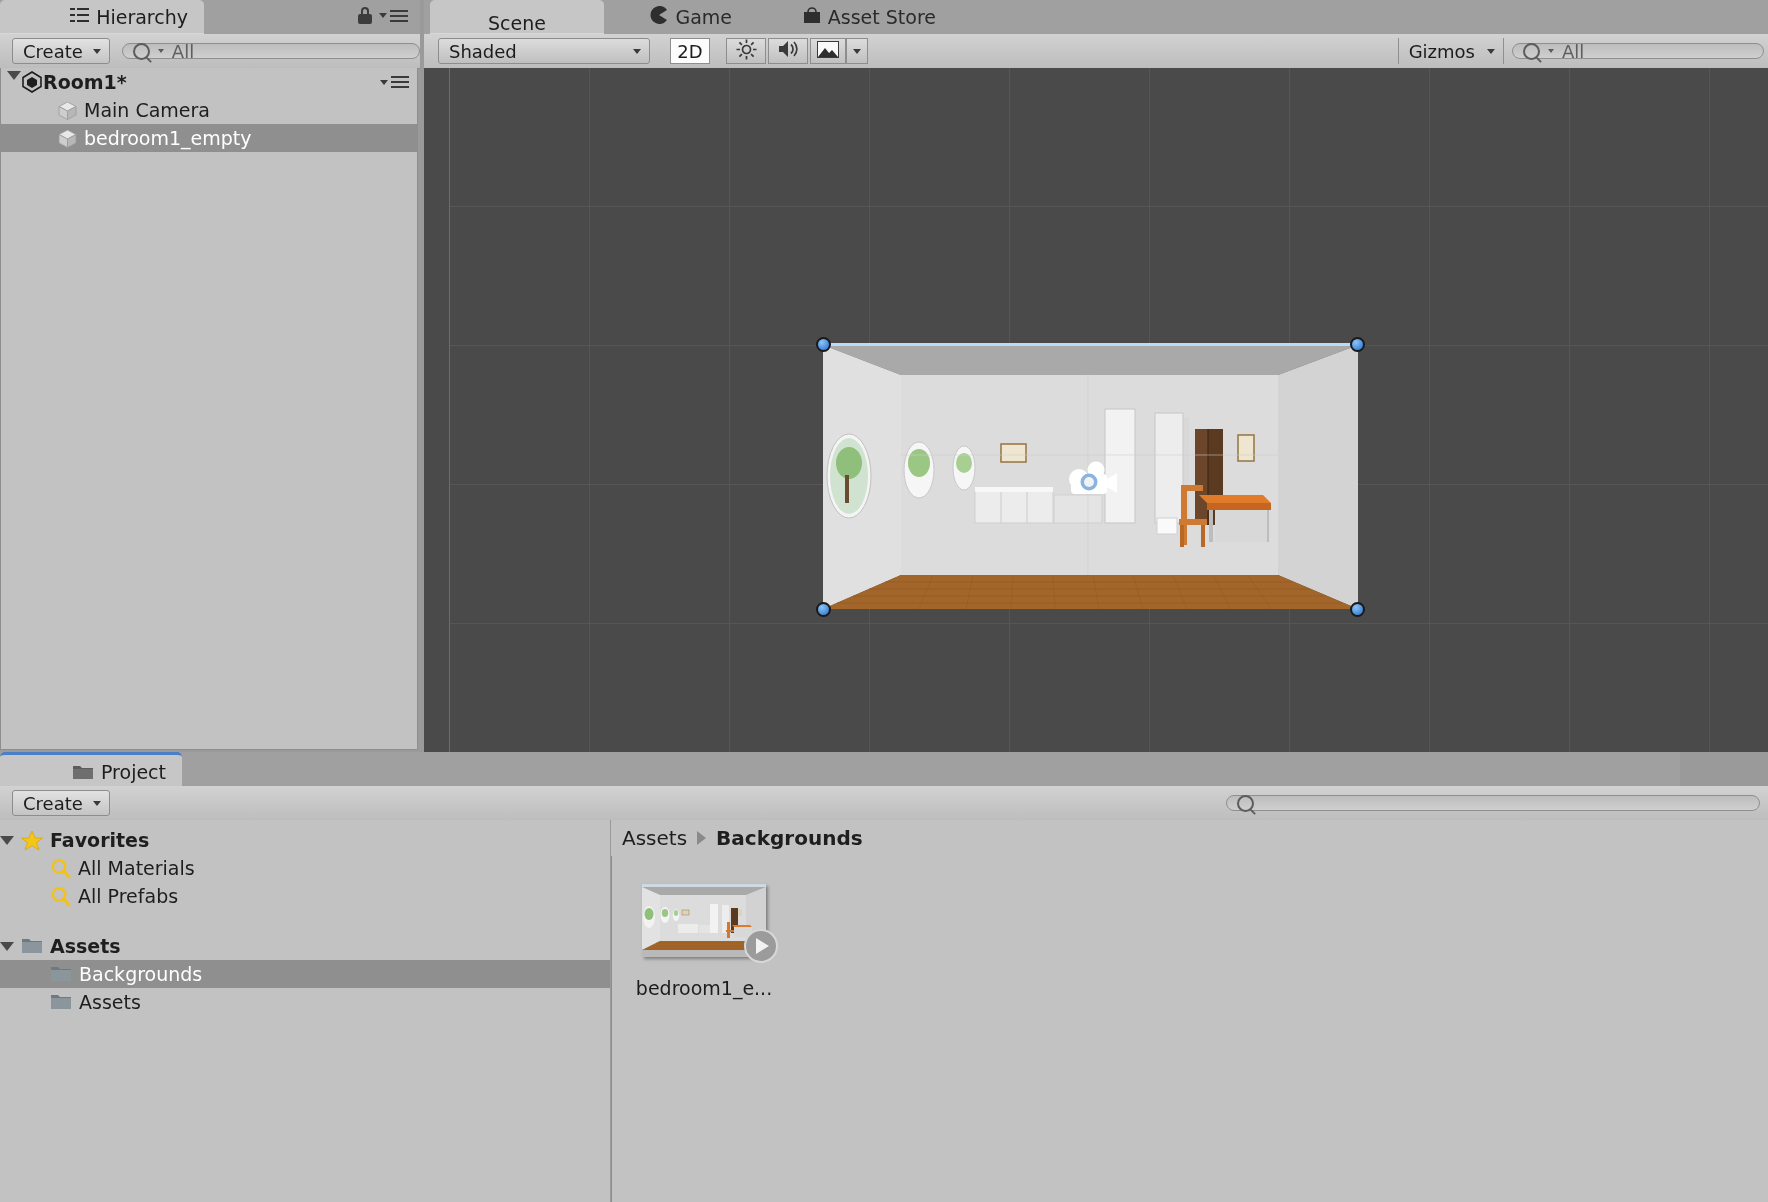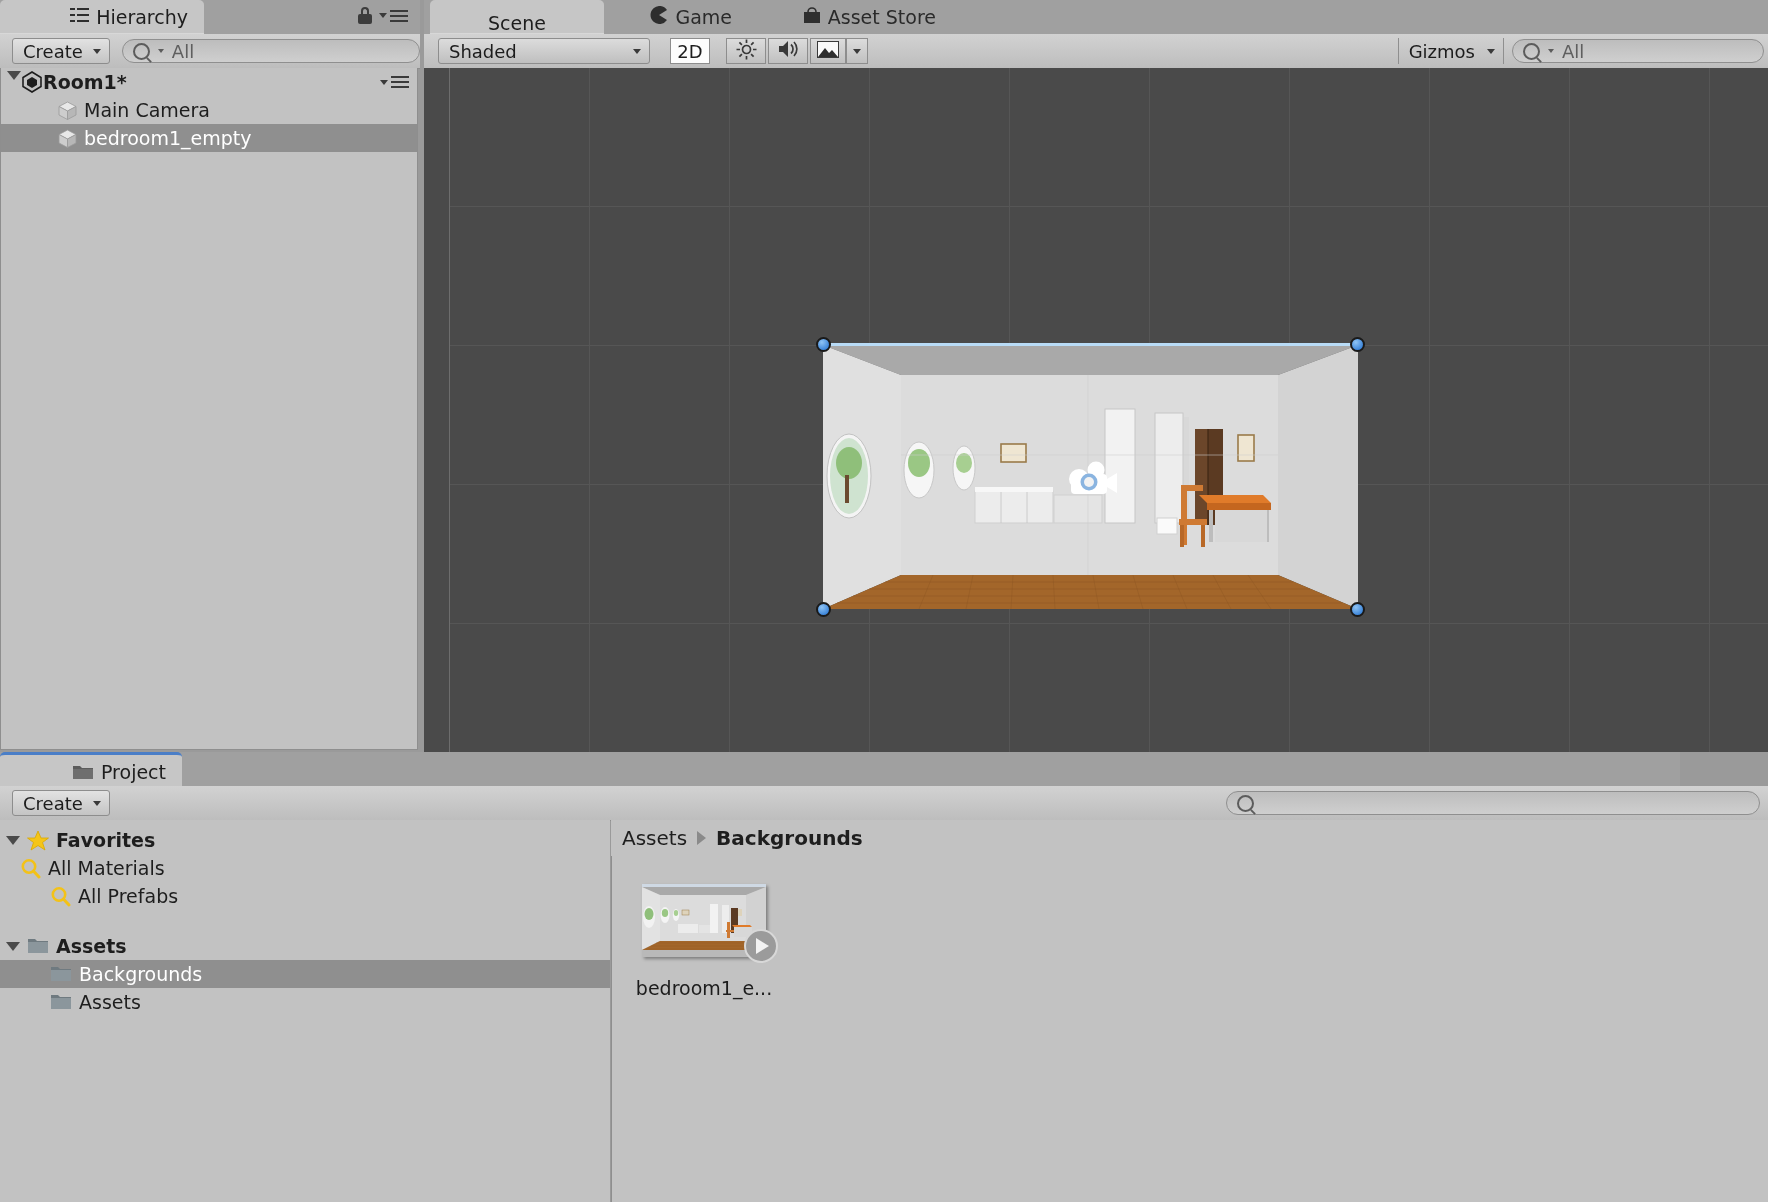--- a/index.html
+++ b/index.html
@@ -29,21 +29,21 @@
   }
   .btn{
     height:26px;display:flex;align-items:center;gap:6px;padding:0 8px 0 10px;
     background:linear-gradient(#e2e2e2,#c4c4c4);
     border:1px solid #8d8d8d;border-radius:3px;font-size:18px;color:#1c1c1c;
     box-sizing:border-box;white-space:nowrap;
   }
   .btn.flat{background:linear-gradient(#dcdcdc,#bfbfbf);}
   .caret{width:0;height:0;border-left:5px solid transparent;border-right:5px solid transparent;border-top:6px solid #3a3a3a;}
   .searchfield{
-    height:24px;border-radius:12px;border:1px solid #8f8f8f;
+    height:16px;border-radius:12px;border:1px solid #8f8f8f;
     background:linear-gradient(#bdbdbd,#cfcfcf);
     display:flex;align-items:center;gap:8px;padding:0 10px;box-sizing:border-box;
     color:#5f5f5f;font-size:18px;
   }
   .mag{width:13px;height:13px;border:2px solid #5c5c5c;border-radius:50%;position:relative;flex:none;}
   .mag:after{content:"";position:absolute;width:2px;height:6px;background:#5c5c5c;right:-2px;bottom:-5px;transform:rotate(-45deg);}
   .panel-menu{display:flex;align-items:center;gap:3px;}
   .hamburger{width:18px;height:12px;position:relative;flex:none;}
   .hamburger i{position:absolute;left:0;width:18px;height:2px;background:#3a3a3a;}
   .hamburger i:nth-child(1){top:0}.hamburger i:nth-child(2){top:5px}.hamburger i:nth-child(3){top:10px}
@@ -82,21 +82,21 @@
   
   #room{position:absolute;left:373px;top:275px;width:535px;height:267px;}
   .handle{position:absolute;width:15px;height:15px;border-radius:50%;
           background:radial-gradient(circle at 35% 30%,#8fc4f5,#1f6fd0);
           border:2px solid #1a1a1a;box-sizing:border-box;z-index:6;}
   .seledge{position:absolute;background:#b9dcf7;z-index:5;}
   #proj-tabstrip{left:0;top:752px;width:1680px;}
   #proj-toolbar{left:0;top:786px;width:1768px;}
   #proj-left{position:absolute;left:0;top:820px;width:610px;height:382px;background:#c2c2c2;}
   #proj-right{position:absolute;left:611px;top:820px;width:1157px;height:382px;background:#c2c2c2;border-left:1px solid #8e8e8e;box-sizing:border-box;}
-  .prow{height:28px;display:flex;align-items:center;gap:7px;font-size:19px;box-sizing:border-box;padding-left:6px;}
+  .prow{height:28px;display:flex;align-items:center;gap:7px;font-size:19px;box-sizing:border-box;padding-left:0;}
   .prow.bold{font-weight:bold;}
   .prow.sel{background:#8f8f8f;color:#ffffff;}
   .prow .tri{border-top-color:#4a4a4a;}
   .star{width:22px;height:21px;flex:none;}
   .srch{width:21px;height:21px;flex:none;}
   .folder{width:22px;height:18px;flex:none;}
 
   #breadcrumb{position:absolute;left:611px;top:820px;width:1157px;height:36px;
     background:#c2c2c2;display:flex;align-items:center;gap:10px;padding-left:11px;
     font-size:20px;box-sizing:border-box;}
@@ -422,21 +422,21 @@
     <div class="prow bold" style="margin-top:6px;">
       <span class="tri"></span>
       <span class="star">
         <svg width="22" height="21" viewBox="0 0 22 21">
             <polygon points="11,1 14,8 21.5,8 15.5,12.5 18,20 11,15.5 4,20 6.5,12.5 0.5,8 8,8" fill="#f5c518" stroke="#d9a800" stroke-width="0.8"></polygon>
           </svg>
       </span>
       <span>Favorites</span>
     </div>
 
-    <div class="prow" style="padding-left:20px;">
+    <div class="prow" style="padding-left:50px;">
       <span class="srch">
         <svg width="21" height="21" viewBox="0 0 21 21">
             <circle cx="9" cy="8.5" r="6.2" fill="none" stroke="#f3c218" stroke-width="2.6"></circle>
             <line x1="13.4" y1="13" x2="19" y2="19" stroke="#f3c218" stroke-width="3" stroke-linecap="round"></line>
           </svg>
       </span>
       <span>All Materials</span>
     </div>
     <div class="prow" style="padding-left:50px;">
       <span class="srch">

